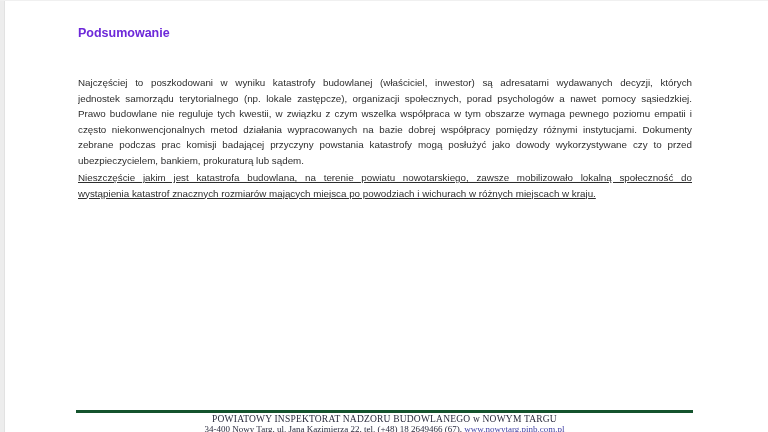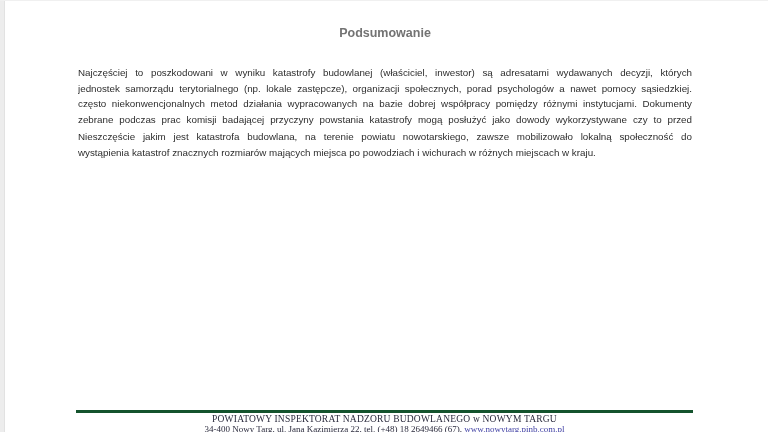--- a/index.html
+++ b/index.html
@@ -19,30 +19,30 @@
   }
   .page-content {
     position: absolute;
     left: 78px;
     top: 0;
     width: 614px;
     padding-top: 25px;
     color: #2d2d2d;
   }
   .doc-title {
-    text-align: center;
+    text-align: left;
     font-size: 12.5px;
     font-weight: bold;
-    color: #737373;
+    color: #6d28d9;
     height: 15px;
     line-height: 15px;
   }
   .paragraph { font-size: 9.8px; }
-  .paragraph.first { margin-top: 24px; }
-  .paragraph.second { margin-top: 2px; }
+  .paragraph.first { margin-top: 34px; }
+  .paragraph.second { margin-top: 2px; text-decoration: underline; }
   .jline {
     height: 15.5px;
     line-height: 15.5px;
     text-align: justify;
     text-align-last: justify;
     text-justify: inter-word;
     white-space: normal;
     overflow: hidden;
   }
   .jline.last {
@@ -81,22 +81,24 @@
 <body>
 
 <div class="edge-strip"></div>
 
 <div class="page-content">
   <div class="doc-title">Podsumowanie</div>
 
   <div class="paragraph first">
     <div class="jline">Najczęściej to poszkodowani w wyniku katastrofy budowlanej (właściciel, inwestor) są adresatami wydawanych decyzji, których</div>
     <div class="jline">jednostek samorządu terytorialnego (np. lokale zastępcze), organizacji społecznych, porad psychologów a nawet pomocy sąsiedzkiej.</div>
+    <div class="jline">Prawo budowlane nie reguluje tych kwestii, w związku z czym wszelka współpraca w tym obszarze wymaga pewnego poziomu empatii i</div>
     <div class="jline">często niekonwencjonalnych metod działania wypracowanych na bazie dobrej współpracy pomiędzy różnymi instytucjami. Dokumenty</div>
     <div class="jline">zebrane podczas prac komisji badającej przyczyny powstania katastrofy mogą posłużyć jako dowody wykorzystywane czy to przed</div>
+    <div class="jline last">ubezpieczycielem, bankiem, prokuraturą lub sądem.</div>
   </div>
 
   <div class="paragraph second">
     <div class="jline">Nieszczęście jakim jest katastrofa budowlana, na terenie powiatu nowotarskiego, zawsze mobilizowało lokalną społeczność do</div>
     <div class="jline last">wystąpienia katastrof znacznych rozmiarów mających miejsca po powodziach i wichurach w różnych miejscach w kraju.</div>
   </div>
 </div>
 
 <div class="footer">
   <div class="footer-org">POWIATOWY INSPEKTORAT NADZORU BUDOWLANEGO w NOWYM TARGU</div>

